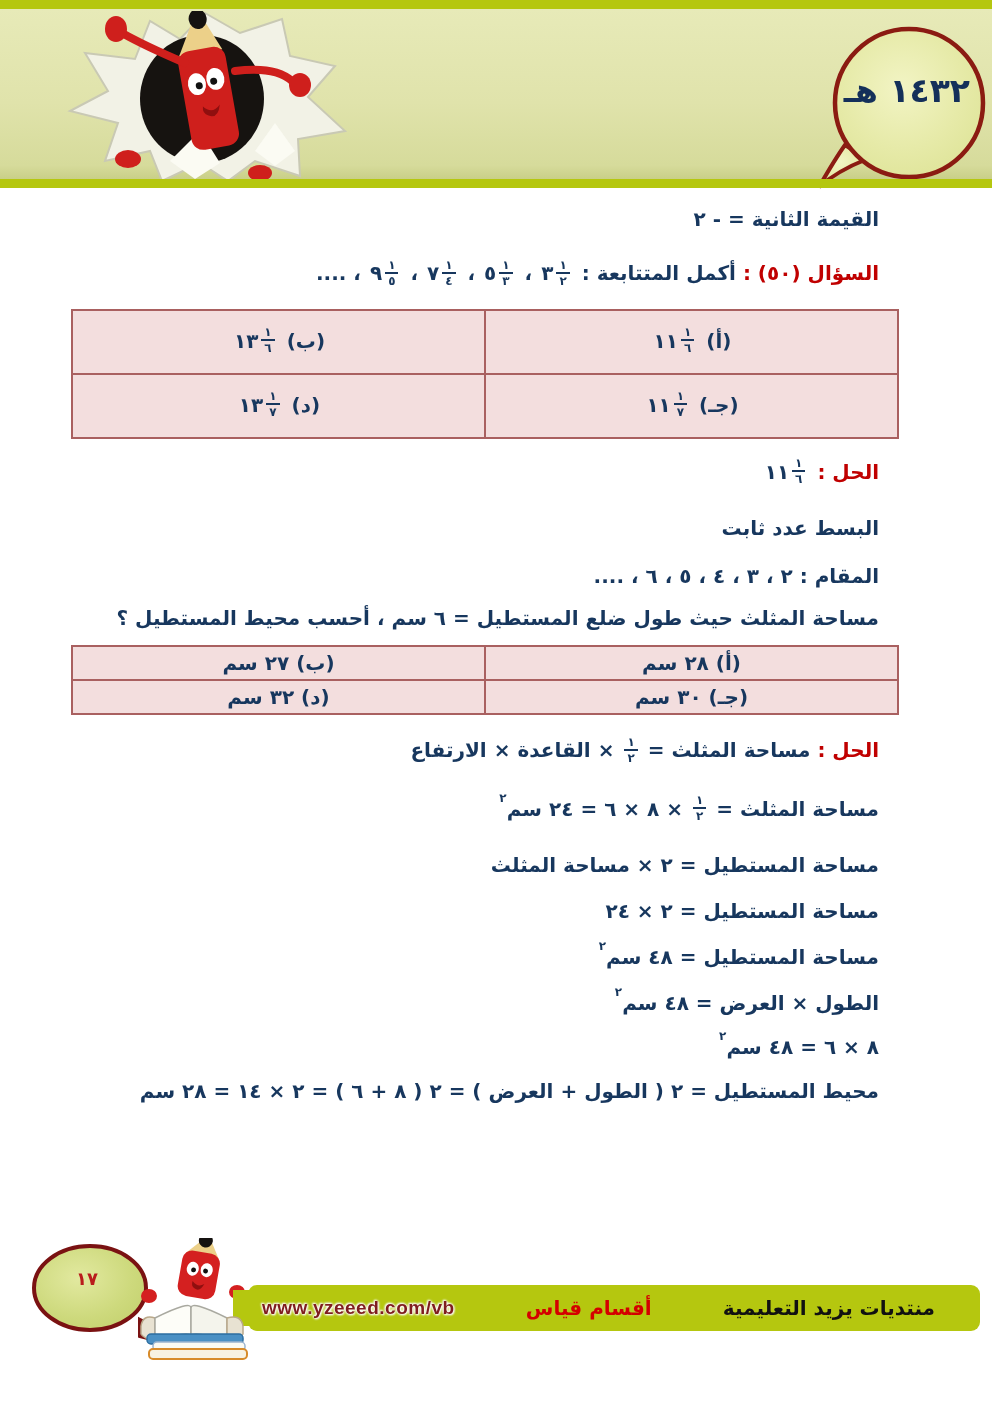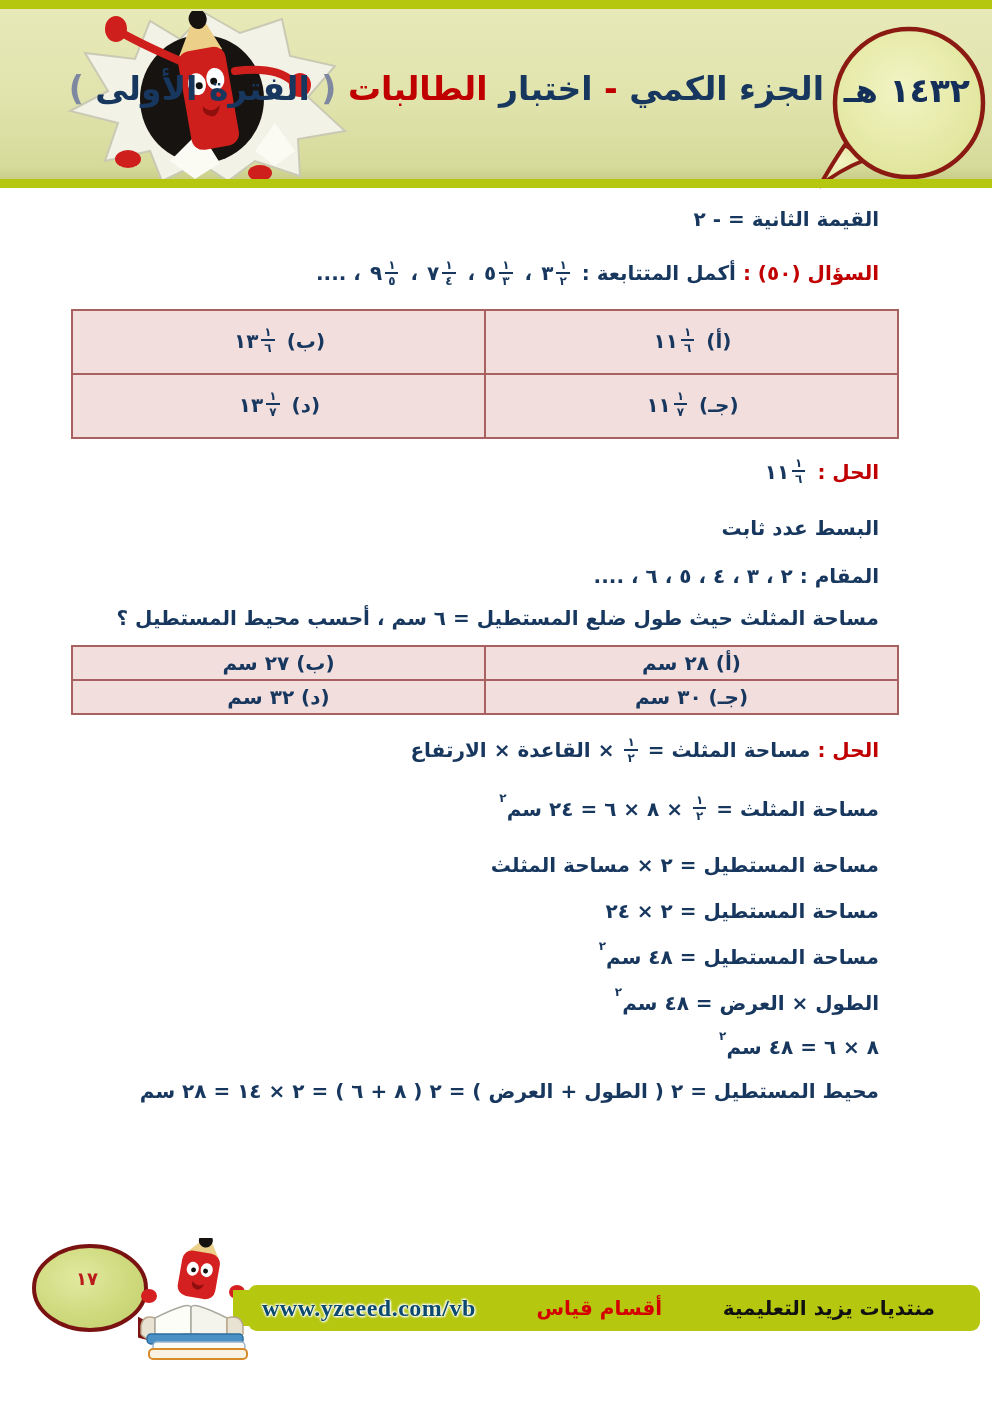--- a/index.html
+++ b/index.html
@@ -76,22 +76,22 @@
   .mt16{margin-top:16px;} .mt18{margin-top:18px;} .mt20{margin-top:20px;}
   .mt24{margin-top:24px;} .mt26{margin-top:26px;} .mt28{margin-top:28px;}
   
   .footer-bar{
     position:absolute;top:1285px;left:248px;width:732px;height:46px;
     background:var(--green);border-radius:9px;
     display:flex;align-items:center;justify-content:space-between;
     direction:ltr;padding:0 45px 0 14px;
   }
   .footer-site{
-    font-family:Liberation Serif, serif;
-    font-weight:bold;font-size:24px;color:#0c4a6e;
+    font-family:Liberation Sans, sans-serif;
+    font-weight:bold;font-size:19px;color:#7f1d1d;
     text-shadow:0 0 3px #fff,0 0 3px #fff,1px 1px 2px #fff,-1px -1px 2px #fff;
     letter-spacing:.5px;text-decoration:none;
   }
   .footer-section{color:#d40000;font-size:20px;font-weight:bold;}
   .footer-forum{color:#111;font-size:20px;font-weight:bold;}
   .page-bubble{position:absolute;top:1242px;left:22px;width:190px;height:110px;}
   .page-num{
     position:absolute;top:1268px;left:52px;width:70px;
     text-align:center;font-size:18px;font-weight:bold;color:#b91c1c;
   }
@@ -134,29 +134,20 @@
           <stop offset="0%" stop-color="#f2f4c4"></stop>
           <stop offset="55%" stop-color="#e6eaa8"></stop>
           <stop offset="100%" stop-color="#dce293"></stop>
         </radialGradient>
       </defs>
       <path d="M60,138 Q30,150 12,166 Q28,138 38,124 Z" fill="url(#bub1)" stroke="#8b1b12" stroke-width="4"></path>
       <circle cx="102" cy="82" r="74" fill="url(#bub1)" stroke="#8b1b12" stroke-width="4.5"></circle>
     </svg>
     <div class="year-text">١٤٣٢ هـ</div>
 
-    <div class="hdr-title">
-      <span>الجزء الكمي</span>
-      <span class="red">-</span>
-      <span>اختبار</span>
-      <span class="red">الطالبات</span>
-      <span class="paren">(</span>
-      <span>الفترة الأولى</span>
-      <span class="paren">)</span>
-    </div>
   </div>
   <div class="strip under"></div>
 
   <div class="content">
 
     <div class="line mt16">
       <span>القيمة الثانية = - ٢</span>
     </div>
 
     <div class="line mt24">

